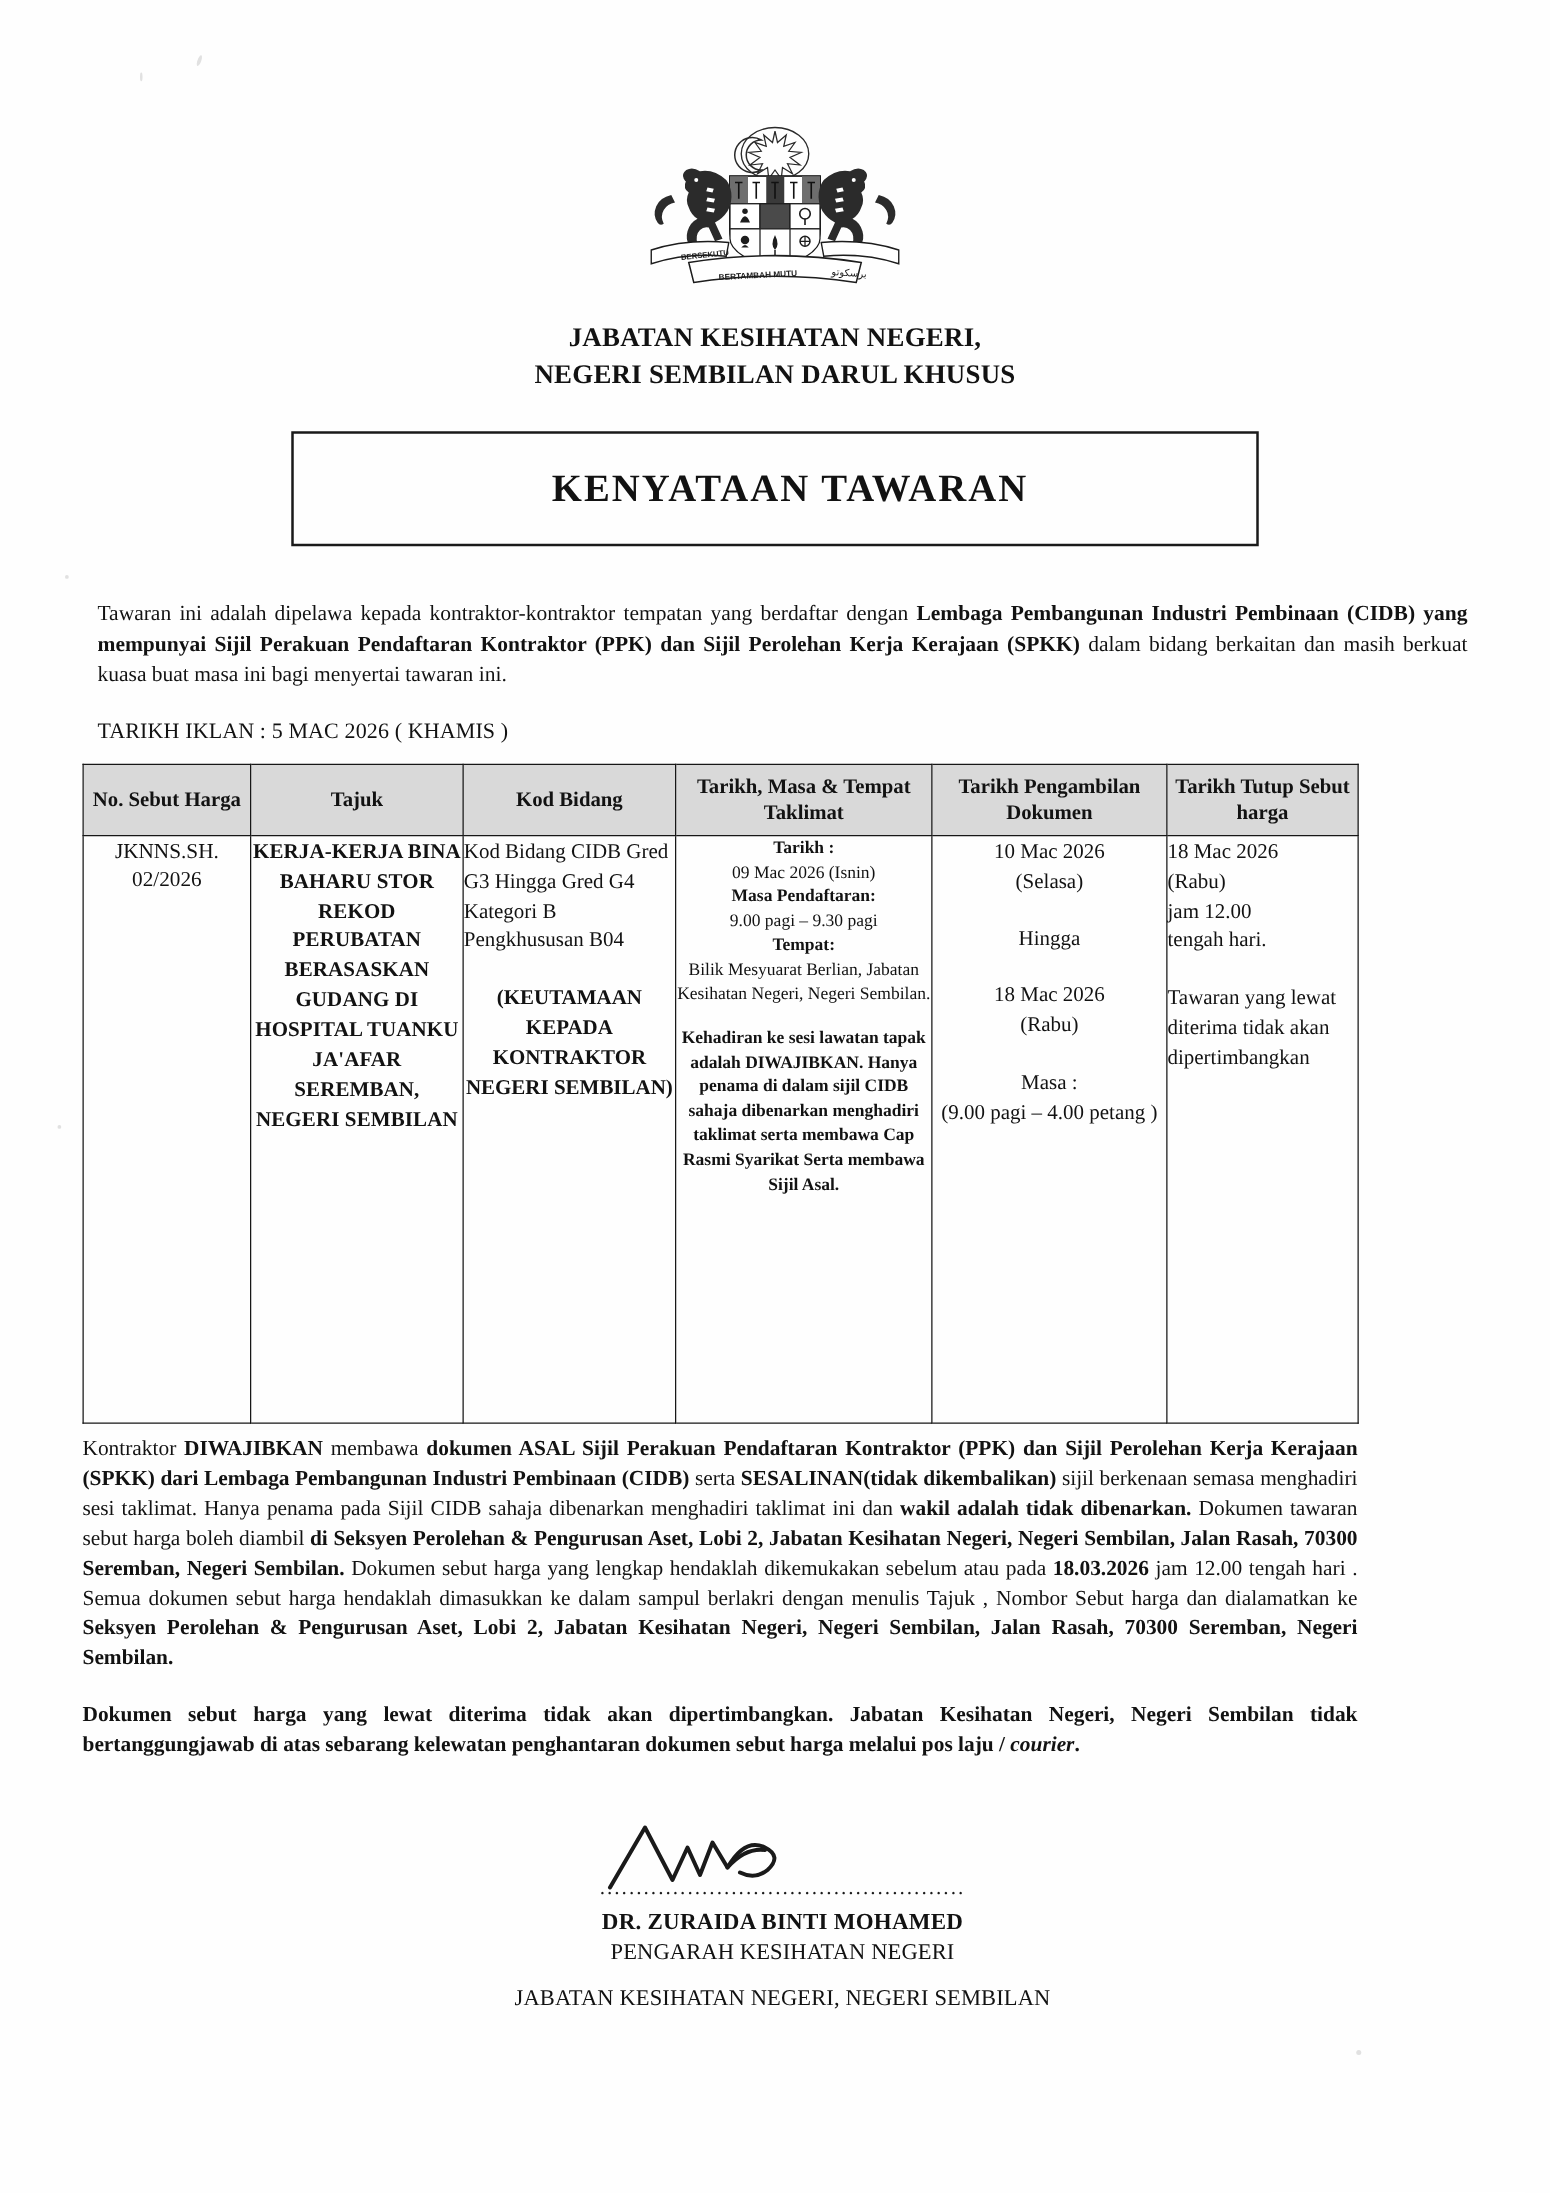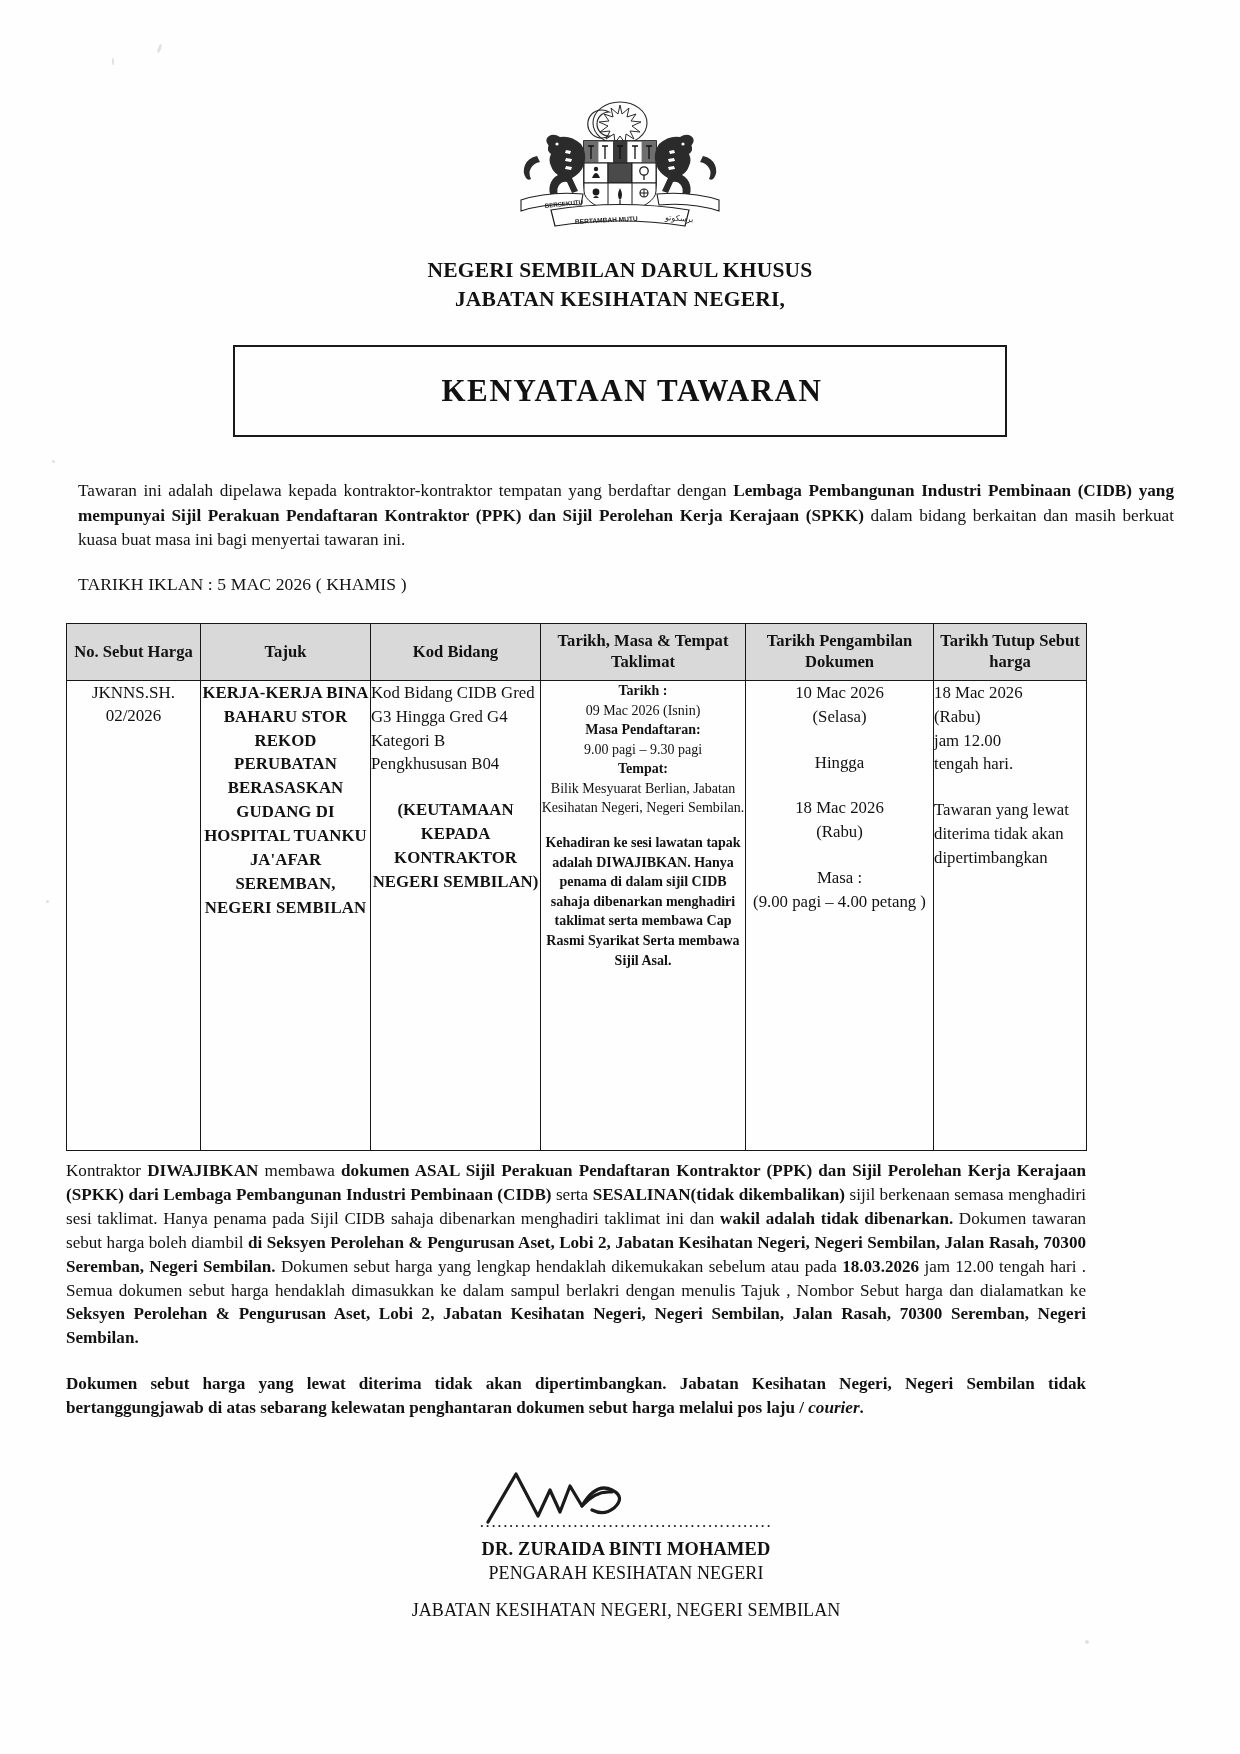--- a/index.html
+++ b/index.html
@@ -78,21 +78,21 @@
   .intro b { font-weight: 700; }
 
   .tarikh-iklan {
     margin-top: 22px;
     font-size: 17.6px;
     letter-spacing: .1px;
   }
 
   
   table.tender {
-    margin-top: 28px;
+    margin-top: 16px;
     width: 1020px;
     border-collapse: collapse;
     table-layout: fixed;
     margin-left: -12px;
     padding-left: 20px;
   }
   table.tender th, table.tender td {
     border: 1.4px solid #171717;
     vertical-align: top;
     padding: 0;
@@ -264,22 +264,22 @@
           <path d="M62 114 q69 -11 138 0 l-4 16 q-65 -10 -130 0 z" fill="#fff" stroke="#1d1d1d" stroke-width="1.2"></path>
           <text x="56" y="112" font-family="Liberation Sans, sans-serif" font-size="6.2" font-weight="700" fill="#1d1d1d" transform="rotate(-6 56 112)">BERSEKUTU</text>
           <text x="86" y="128" font-family="Liberation Sans, sans-serif" font-size="6.6" font-weight="700" fill="#1d1d1d" transform="rotate(-3 86 128)">BERTAMBAH MUTU</text>
           <text x="176" y="124" font-family="Liberation Sans, sans-serif" font-size="8" fill="#1d1d1d" transform="rotate(4 176 124)">برسكوتو</text>
         </g>
       </svg>
     </div>
   </div>
 
   <div class="org-header">
+    <div>JABATAN KESIHATAN NEGERI,</div>
     <div>NEGERI SEMBILAN DARUL KHUSUS</div>
-    <div>JABATAN KESIHATAN NEGERI,</div>
   </div>
 
   <div class="title-box">
     <div class="title-text">KENYATAAN TAWARAN</div>
   </div>
 
   <div class="body-area">
 
     <p class="intro"><span>Tawaran ini adalah dipelawa kepada kontraktor-kontraktor tempatan yang berdaftar dengan </span><b>Lembaga Pembangunan Industri Pembinaan (CIDB) yang mempunyai Sijil Perakuan Pendaftaran Kontraktor (PPK)  dan Sijil Perolehan Kerja Kerajaan (SPKK)</b><span> dalam bidang berkaitan dan masih berkuat kuasa buat masa ini bagi menyertai tawaran ini.</span></p>
 

